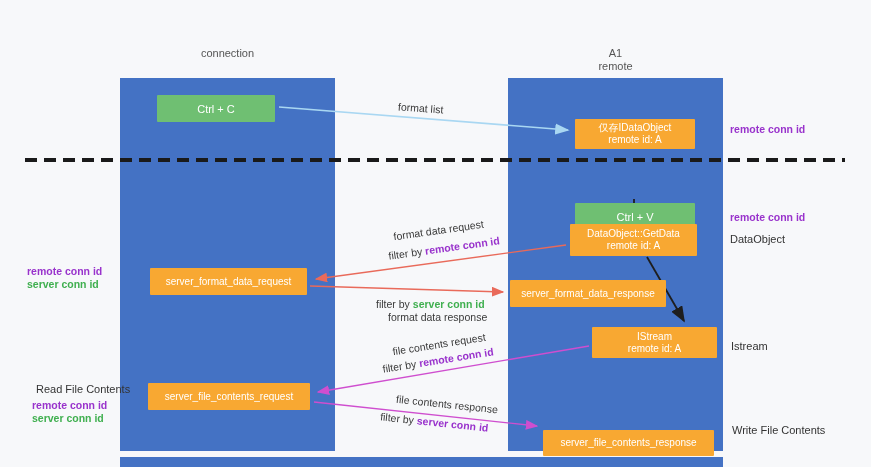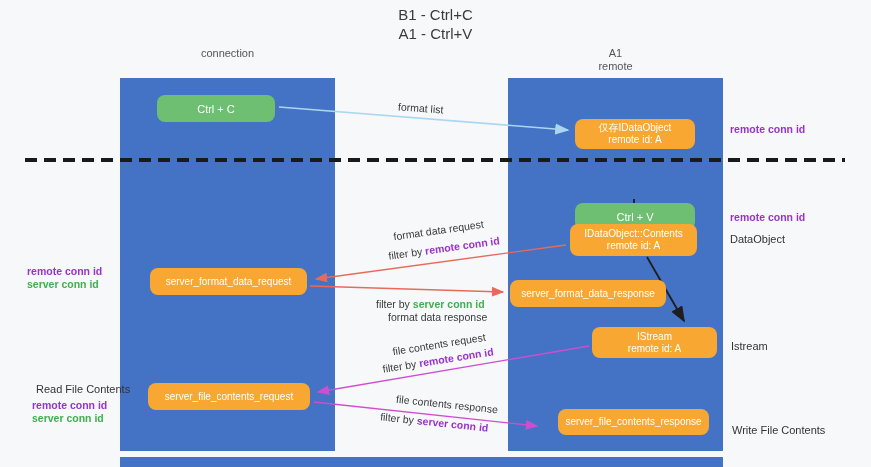--- a/index.html
+++ b/index.html
@@ -16,41 +16,37 @@
   body{background:#f7f8fa;font-family:"Liberation Sans","DejaVu Sans",sans-serif;}
   .canvas{position:relative;width:871px;height:467px;background:#f7f8fa;overflow:hidden;}
   .title{position:absolute;top:5px;left:0;width:100%;text-align:center;font-size:15px;line-height:19px;color:#3a3a3a;z-index:5;}
   .ll-label{position:absolute;top:47px;width:215px;text-align:center;font-size:11px;line-height:13px;color:#555;z-index:5;}
   .col{position:absolute;top:78px;width:215px;height:373px;background:var(--lifeline-blue,#4472c4);z-index:1;}
   .bottom-bar{position:absolute;top:457px;left:120px;width:603px;height:10px;background:var(--lifeline-blue,#4472c4);z-index:1;}
   .arrows{position:absolute;left:0;top:0;z-index:2;pointer-events:none;}
   .dashed{position:absolute;left:25px;top:158px;width:820px;height:4px;z-index:3;
     background:repeating-linear-gradient(90deg,#1a1a1a 0 12px,transparent 12px 19px);}
   .box{position:absolute;display:flex;flex-direction:column;align-items:center;justify-content:center;
-    color:#fff;text-align:center;z-index:4;border-radius:8px;}
+    color:#fff;text-align:center;z-index:4;border-radius:1px;}
   .green{background:var(--box-green,#6fbf72);font-size:11px;}
   .orange{background:var(--box-orange,#f8a832);font-size:10px;line-height:12px;}
   .side{position:absolute;font-size:10.5px;white-space:nowrap;z-index:5;color:#333;}
   .purple{color:var(--purple-text,#9933cc);font-weight:bold;}
   .greent{color:var(--green-text,#3faf4f);font-weight:bold;}
   .albl{position:absolute;font-size:10.5px;color:#3a3a3a;white-space:nowrap;z-index:5;display:flex;gap:3px;}
   .rot-a{transform:rotate(-8deg);}
   .rot-b{transform:rotate(-9deg);}
   .rot-c{transform:rotate(6deg);}
   .rot-d{transform:rotate(4deg);}
 </style>
 </head>
 <body>
 
 <div class="canvas">
 
-  <div class="title">
-    <div>B1 - Ctrl+C</div>
-    <div>A1 - Ctrl+V</div>
-  </div>
 
   <div class="ll-label" style="left:120px;">
     <div>connection</div>
   </div>
   <div class="ll-label" style="left:508px;">
     <div>A1</div>
     <div>remote</div>
   </div>
 
   <div class="col" style="left:120px;"></div>
@@ -90,42 +86,42 @@
   <div class="box orange" style="left:575px;top:119px;width:120px;height:30px;">
     <div>仅存IDataObject</div>
     <div>remote id: A</div>
   </div>
 
   <div class="box green" style="left:575px;top:171px;width:120px;height:27px;margin-top:32px;">
     <div>Ctrl + V</div>
   </div>
 
   <div class="box orange" style="left:570px;top:224px;width:127px;height:32px;">
-    <div>IDataObject::Contents</div>
+    <div>DataObject::GetData</div>
     <div>remote id: A</div>
   </div>
 
   <div class="box orange" style="left:510px;top:280px;width:156px;height:27px;">
     <div>server_format_data_response</div>
   </div>
 
   <div class="box orange" style="left:150px;top:268px;width:157px;height:27px;">
     <div>server_format_data_request</div>
   </div>
 
   <div class="box orange" style="left:592px;top:327px;width:125px;height:31px;">
     <div>IStream</div>
     <div>remote id: A</div>
   </div>
 
   <div class="box orange" style="left:148px;top:383px;width:162px;height:27px;">
     <div>server_file_contents_request</div>
   </div>
 
-  <div class="box orange" style="left:543px;top:409px;width:151px;height:26px;margin-left:15px;">
+  <div class="box orange" style="left:543px;top:430px;width:171px;height:26px;">
     <div>server_file_contents_response</div>
   </div>
 
   <div class="side purple" style="left:730px;top:123px;">remote conn id</div>
   <div class="side purple" style="left:730px;top:211px;">remote conn id</div>
   <div class="side" style="left:730px;top:233px;font-size:11px;">DataObject</div>
   <div class="side" style="left:731px;top:340px;font-size:11px;">Istream</div>
   <div class="side" style="left:732px;top:424px;font-size:11px;">Write File Contents</div>
 
   <div class="side purple" style="left:27px;top:265px;">remote conn id</div>

